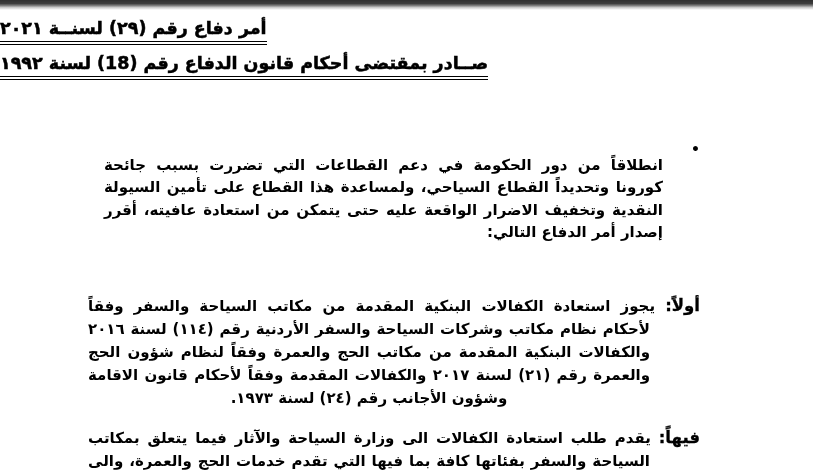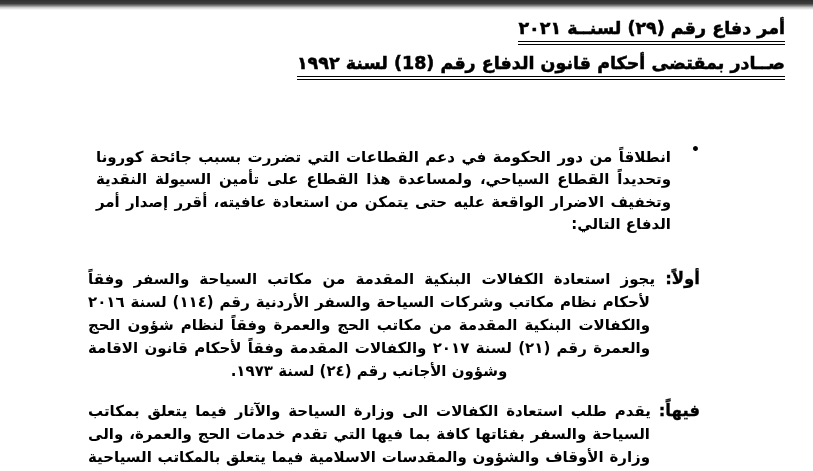--- a/index.html
+++ b/index.html
@@ -23,21 +23,21 @@
     background: linear-gradient(to bottom,
       #2e2e2e 0%, #3c3c3c 35%, #7a7a7a 55%, #c9c9c9 75%, #ffffff 100%);
   }
   .doc {
     position: absolute;
     top: 10px; left: 0; right: 0; bottom: 0;
     direction: rtl;
     color: #000000;
   }
   .titles {
-    text-align: right;
+    text-align: left;
     padding-top: 8px;
     padding-right: 28px; 
   }
   .title-line {
     display: inline-block;
     font-size: 17.5px;
     font-weight: bold;
     -webkit-text-stroke: 0.5px #000;
     letter-spacing: 0.2px;
     line-height: 1.25;
@@ -54,28 +54,28 @@
   }
   .bullet {
     flex: 0 0 21px;
     font-size: 14px;
     font-weight: bold;
     line-height: 22.5px;
     text-align: right;
   }
   .preamble p {
     flex: 1;
-    margin: 8px;
+    margin: 16px;
     font-size: 15px;
     font-weight: bold;
     line-height: 22.5px;
     text-align: justify;
   }
   .clause {
-    margin-top: 23px;
+    margin-top: 34px;
     padding-right: 50px; 
   }
   .clause + .clause {
     margin-top: 16px;
   }
   .clause p {
     margin: 0;
     text-indent: -50px;  
     font-size: 15px;
     font-weight: bold;

